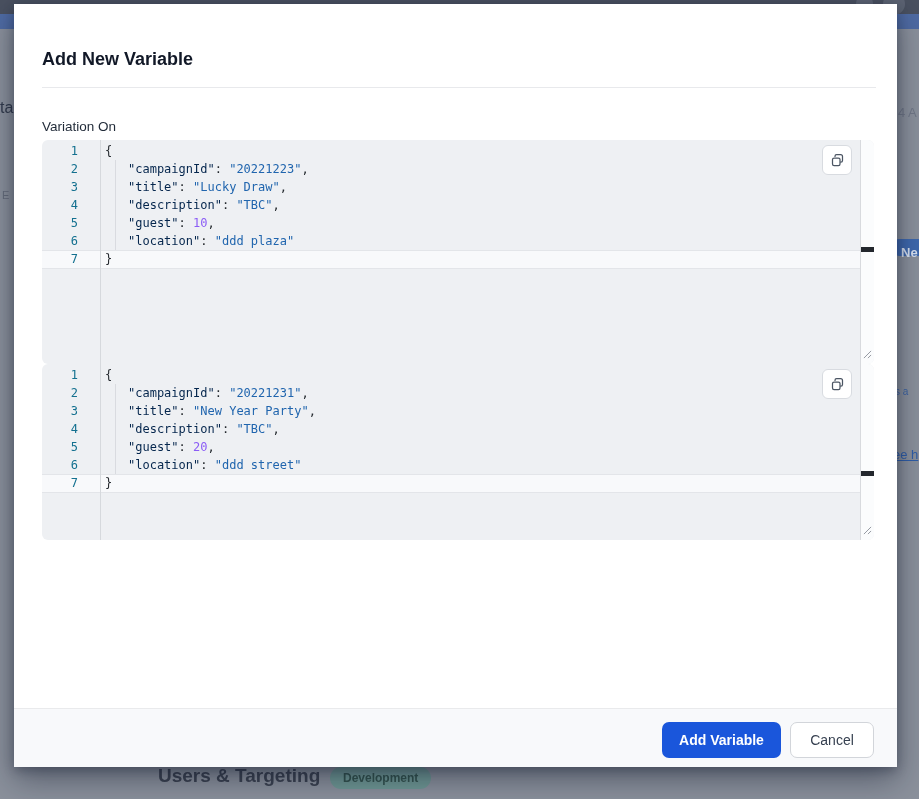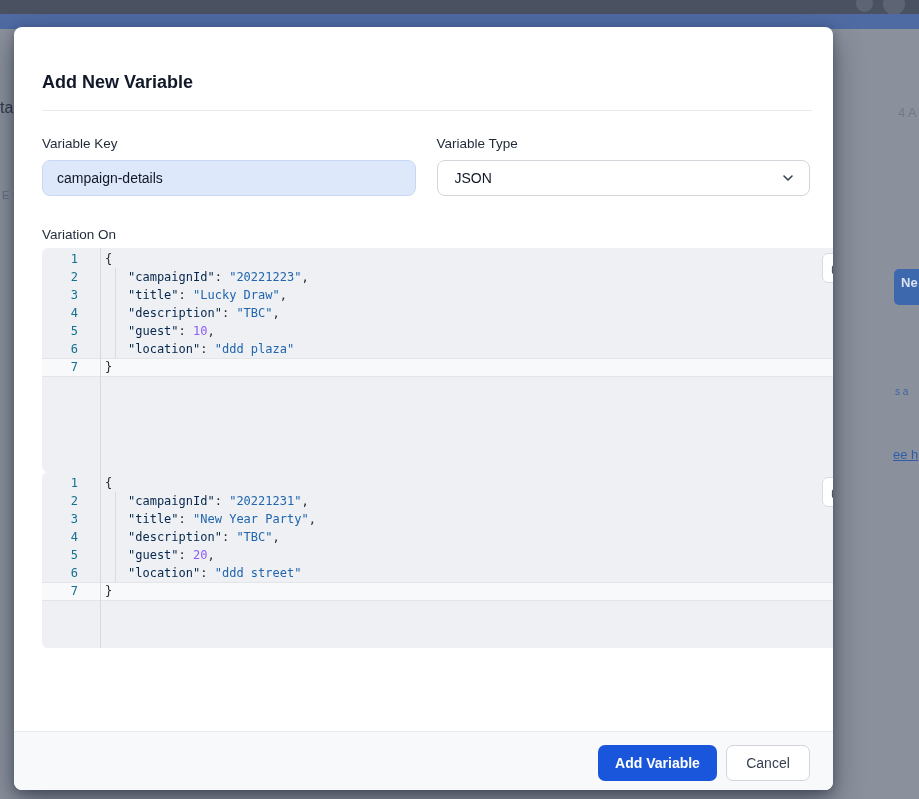--- a/index.html
+++ b/index.html
@@ -12,30 +12,30 @@
   
   .navbar { position:absolute; top:0; left:0; width:919px; height:14px; background:#4a5160; overflow:hidden; z-index:1; }
   .nav-circle { position:absolute; border-radius:50%; background:#5d6473; }
   .nav-circle.c1 { width:17px; height:17px; left:856px; top:-5px; }
   .nav-circle.c2 { width:22px; height:22px; left:883px; top:-7px; }
   .banner { position:absolute; top:14px; left:0; width:919px; height:15px; background:#4f6ba3; z-index:1; }
   .frag { position:absolute; z-index:1; color:#333c4b; white-space:nowrap; }
   .frag-tab { left:0; top:99px; font-size:16px; color:#30394a; }
   .frag-env { left:2px; top:189px; font-size:11px; color:#666d7b; }
   .frag-date { left:898px; top:105px; font-size:13px; color:#717887; }
-  .frag-newbtn { left:894px; top:239px; width:25px; height:36px; background:#3e68ad; border-radius:5px 0 0 5px;
-                 color:#d9e2f1; font-size:13px; font-weight:700; line-height:27px; padding-left:7px;margin-top:30px; }
+  .frag-newbtn { left:894px; top:239px; width:25px; height:17px; background:#3e68ad; border-radius:5px 0 0 5px;
+                 color:#d9e2f1; font-size:13px; font-weight:700; line-height:27px; padding-left:7px; }
   .frag-link1 { left:895px; top:386px; font-size:10px; color:#3d64a3; }
   .frag-link2 { left:893px; top:447px; font-size:13px; color:#2f5ea8; text-decoration:underline; }
   .frag-heading { left:158px; top:765px; font-size:19px; font-weight:700; color:#3b4250; }
   .frag-badge { left:330px; top:767px; height:22px; background:#6f9894; border-radius:11px;
                 color:#33544e; font-size:12px; font-weight:700; line-height:22px; padding:0 13px; }
   
-  .modal { position:absolute; left:14px; top:27px; width:819px; height:763px; background:#ffffff;
-           border-radius:8px; box-shadow:0 12px 30px rgba(15,23,42,.45), 0 3px 10px rgba(15,23,42,.3);
+  .modal { position:absolute; left:14px; top:4px; width:883px; height:763px; background:#ffffff;
+           border-radius:0; box-shadow:0 12px 30px rgba(15,23,42,.45), 0 3px 10px rgba(15,23,42,.3);
            z-index:10; overflow:hidden; }
   .modal-title { margin:45px 28px 0; font-size:18px; font-weight:700; color:#111827; }
   .divider { height:1px; background:#e8e9ec; margin:17px 21px 0 28px; }
   .fields { display:flex; gap:21px; margin:26px 23px 0 28px; }
   .field { flex:1; min-width:0; }
   .field-label { font-size:13.5px; color:#1f2937; line-height:14px; margin-bottom:9px; }
   .text-input { display:block; width:100%; height:36px; background:#dde8fa; border:1px solid #c8d8f4;
                 border-radius:8px; padding:0 14px; font-size:14px; color:#111827; font-family:inherit; outline:none; }
   .select { width:100%; height:36px; background:#fff; border:1px solid #d2d5da; border-radius:8px;
             display:flex; align-items:center; justify-content:space-between; padding:0 13px 0 17px;
@@ -91,37 +91,20 @@
   <div class="frag frag-link1">s a</div>
   <div class="frag frag-link2">ee h</div>
   <div class="frag frag-heading">Users &amp; Targeting</div>
   <div class="frag frag-badge">Development</div>
 </div>
 
 <div class="modal">
   <h1 class="modal-title">Add New Variable</h1>
   <div class="divider"></div>
 
-  <div class="fields">
-    <div class="field">
-      <div class="field-label">Variable Key</div>
-      <input class="text-input" type="text" value="campaign-details" style="">
-    </div>
-    <div class="field">
-      <div class="field-label">Variable Type</div>
-      <div class="select">
-        <span>JSON</span>
-        <span style="display:flex;">
-          <svg width="16" height="16" viewBox="0 0 24 24" fill="none" stroke="#374151" stroke-width="2.4" stroke-linecap="round" stroke-linejoin="round">
-              <path d="M6 9l6 6 6-6"></path>
-            </svg>
-        </span>
-      </div>
-    </div>
-  </div>
 
   <div class="section-label">Variation On</div>
   <div class="editor editor-a">
     <div class="active-row"></div>
     <div class="indent-guide"></div>
     <div class="gutter">
         <div class="ln">1</div>
         <div class="ln">2</div>
         <div class="ln">3</div>
         <div class="ln">4</div>

